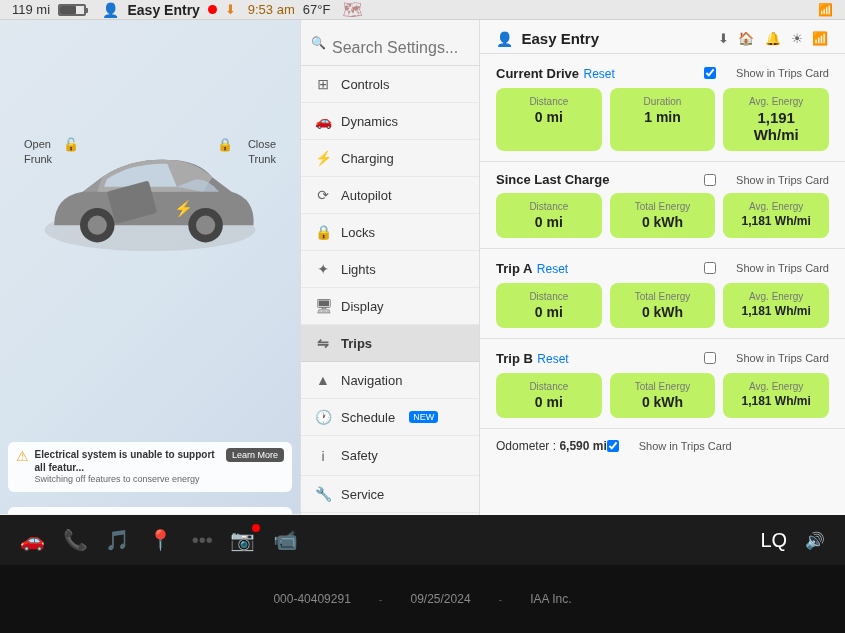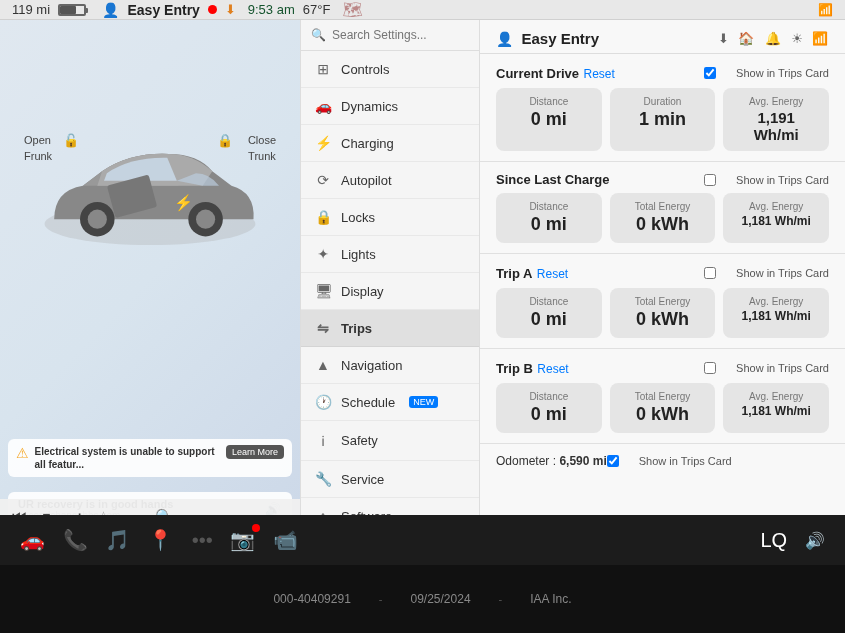--- a/index.html
+++ b/index.html
@@ -146,24 +146,25 @@
     }
 
     .search-icon {
       color: #888;
       font-size: 12px;
     }
 
     .search-input {
       border: none;
       background: transparent;
-      font-size: 12px;
+      font-size: 16px;
       color: #888;
       width: 100%;
       outline: none;
+      margin-top: 11px;
     }
 
     .menu-items {
       flex: 1;
       overflow-y: auto;
     }
 
     .menu-item {
       display: flex;
       align-items: center;
@@ -267,35 +268,35 @@
       width: 12px;
       height: 12px;
     }
 
     .trip-stats {
       display: flex;
       gap: 8px;
     }
 
     .stat-card {
-      background: #e5e5e5;
+      background: #bef264;
       border-radius: 8px;
       padding: 8px 12px;
       flex: 1;
       text-align: center;
     }
 
     .stat-label {
       font-size: 10px;
       color: #777;
       margin-bottom: 2px;
     }
 
     .stat-value {
-      font-size: 18px;
+      font-size: 14px;
       font-weight: 600;
       color: #222;
     }
 
     .odometer-row {
       padding: 10px 16px;
       font-size: 12px;
       color: #333;
       display: flex;
       align-items: center;
@@ -341,36 +342,36 @@
   <div class="status-bar">
     <span style="font-size:13px;color:#333;">119 mi</span>
     <span style="display:inline-block;width:28px;height:12px;border:2px solid #666;border-radius:2px;position:relative;vertical-align:middle;">
       <span style="display:block;width:65%;height:100%;background:#555;border-radius:1px;"></span>
       <span style="position:absolute;right:-4px;top:2px;width:3px;height:5px;background:#666;border-radius:0 1px 1px 0;"></span>
     </span>
     <span style="font-size:14px;color:#555;margin-left:8px;">👤</span>
     <span style="font-size:14px;font-weight:600;color:#222;">Easy Entry</span>
     <span style="width:9px;height:9px;background:red;border-radius:50%;display:inline-block;"></span>
     <span style="font-size:13px;color:#e08020;">⬇</span>
-    <span style="font-size:13px;color:#14532d;margin-left:4px;font-weight:500;">9:53 am</span>
+    <span style="font-size:13px;color:#a16207;margin-left:4px;font-weight:500;">9:53 am</span>
     <span style="font-size:13px;color:#333;">67°F</span>
     <span style="font-size:16px;color:#b88;margin-left:4px;">🗺</span>
     <span style="font-size:12px;color:#555;margin-left:auto;">📶</span>
   </div>
 
   <div class="main-content">
 
     <div class="left-panel">
       <div class="car-image-area">
         <div style="position:absolute;top:22%;left:8%;font-size:11px;color:#444;line-height:1.4;text-align:left;">
           <span style="white-space:pre-line;">Open
 Frunk</span>
         </div>
         <div style="position:absolute;top:22%;left:21%;font-size:13px;color:#444;">🔓</div>
-        <div style="position:absolute;top:22%;right:8%;font-size:11px;color:#444;line-height:1.4;text-align:center;">
+        <div style="position:absolute;top:22%;right:8%;font-size:11px;color:#444;line-height:1.4;text-align:right;">
           <span style="white-space:pre-line;">Close
 Trunk</span>
         </div>
         <div style="position:absolute;top:22%;right:22%;font-size:13px;color:#444;">🔒</div>
 
         <svg viewBox="0 0 240 140" width="230" height="140" style="position:absolute;top:35%;left:50%;transform:translate(-50%,-50%);">
 
           <ellipse cx="120" cy="95" rx="110" ry="22" fill="#aaaaaa" opacity="0.3"></ellipse>
 
           <path d="M20,90 Q20,60 50,55 L70,40 Q100,20 140,22 Q170,22 185,40 L205,55 Q230,62 228,90 Z" fill="#888888"></path>
@@ -390,20 +391,21 @@
           <circle cx="178" cy="90" r="18" fill="#444"></circle>
           <circle cx="178" cy="90" r="10" fill="#888"></circle>
 
           <text x="145" y="78" font-size="16" fill="#ffcc00">⚡</text>
         </svg>
 
         <div class="warning-box">
           <span class="warning-triangle">⚠</span>
           <div class="warning-text">
             <div style="font-size:10px;font-weight:600;">Electrical system is unable to support all featur...</div>
+            <div style="font-size:9px;color:#666;">Switching off features to conserve energy</div>
           </div>
           <button class="learn-more-btn">Learn More</button>
         </div>
 
         <div class="music-player">
           <div class="music-info">
             <div class="song-title">UR recovery is in good hands</div>
             <div class="artist">secondchancebhs.com</div>
           </div>
           <span style="font-size:13px;color:#666;">🔊</span>

